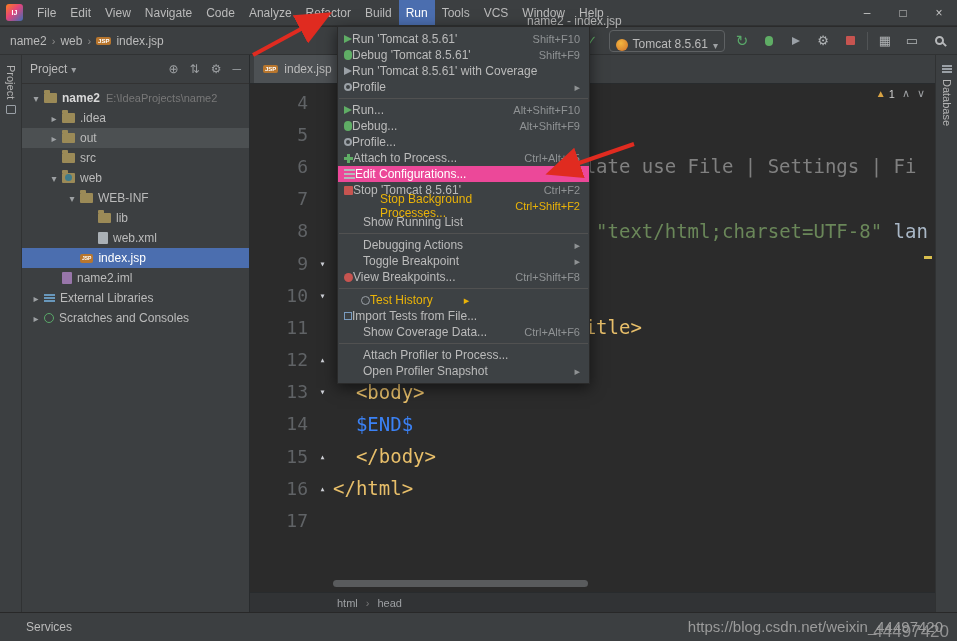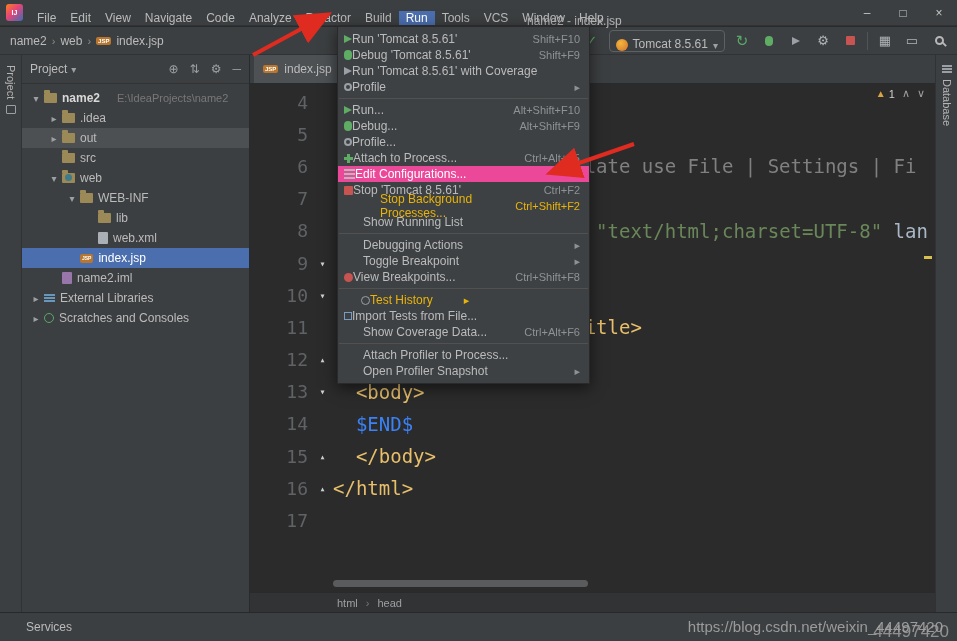--- a/index.html
+++ b/index.html
@@ -3,21 +3,21 @@
 <meta charset="utf-8">
 <style>
   * { margin:0; padding:0; box-sizing:border-box; }
   html,body { background:#1e1e1e; }
   body { font-family:"Liberation Sans", sans-serif; }
   .app { position:relative; width:957px; height:641px; background:#2b2b2b; overflow:hidden; color:#bbbbbb; font-size:12px; user-select:none; }
 
   
   .titlebar { position:absolute; left:0; top:0; width:957px; height:26px; background:#3c3f41; border-bottom:1px solid #303233; display:flex; align-items:center; z-index:10; }
   .logo { width:17px; height:17px; margin:0 7px 0 6px; border-radius:3px; background:linear-gradient(135deg,#fc801d 0%,#e4447b 45%,#3c6eb5 100%); color:#fff; font-size:7px; font-weight:bold; display:flex; align-items:center; justify-content:center; flex:none; }
-  .menubar { display:flex; height:100%;align-items:flex-end; }
+  .menubar { display:flex; height:100%; }
   .mb-item { padding:0 7px; display:flex; align-items:center; color:#bbbbbb; cursor:default; }
   .mb-item.active { background:#4b6eaf; color:#ffffff; }
   .win-title { position:absolute; left:527px; top:8px; height:26px; display:flex; align-items:center; color:#b4b4b4; }
   .win-controls { position:absolute; right:0; top:0; height:26px; display:flex; }
   .win-btn { width:36px; height:26px; display:flex; align-items:center; justify-content:center; color:#c5c5c5; font-size:12px; }
 
   
   .toolbar { position:absolute; left:0; top:27px; width:957px; height:28px; background:#3c3f41; border-bottom:1px solid #303233; display:flex; align-items:center; padding:0 8px 0 10px; z-index:5; }
   .crumbs { display:flex; align-items:center; gap:5px; }
   .crumb { color:#bbbbbb; }
@@ -58,21 +58,21 @@
   .i-folder, .i-folder-web { background:#9b8a57; }
   .i-folder::before, .i-folder-web::before { content:""; position:absolute; top:-3px; left:0; width:6px; height:3px; background:inherit; border-radius:1px 1px 0 0; }
   .i-folder-web::after { content:""; position:absolute; left:3px; top:1px; width:7px; height:7px; background:#3f7b8a; border-radius:50%; }
   .i-file-xml { background:#aab0b5; width:10px; height:12px; }
   .i-file-iml { background:#9876aa; width:10px; height:12px; }
   .i-file-jsp { background:#b8762e; color:#fff; font-size:5px; font-weight:bold; width:auto; height:auto; padding:2px 2px; border-radius:2px; line-height:1; }
   .i-libraries { width:11px; height:2px; background:#6897bb; box-shadow:0 3px 0 #6897bb,0 6px 0 #6897bb; border-radius:0; position:relative; top:-3px; }
   .i-scratches { width:10px; height:10px; border:1.5px solid #59a869; border-radius:50%; background:none; }
   .tlabel { color:#bbbbbb; }
   .tlabel.bold { color:#d8d8d8; font-weight:bold; }
-  .thint { color:#787878; margin-left:17px; font-size:11px; }
+  .thint { color:#787878; margin-left:6px; font-size:11px; }
 
   
   .editor-col { flex:1; display:flex; flex-direction:column; background:#2b2b2b; position:relative; }
   .tabbar { height:29px; background:#3c3f41; border-bottom:1px solid #282b2d; display:flex; align-items:stretch; flex:none; }
   .tab { margin-left:4px; background:#4d5154; display:flex; align-items:center; gap:6px; padding:0 9px; color:#bbbbbb; }
   .tab-close { color:#9da0a3; font-size:12px; margin-left:2px; }
   .editor-body { position:relative; flex:1; overflow:hidden; font-family:"DejaVu Sans Mono", monospace; }
   .code-area { padding-top:2px; }
   .cline { display:flex; height:32.2px; align-items:center; }
   .lnum { width:62px; text-align:right; padding-right:4px; color:#606366; font-size:18px; flex:none; }

